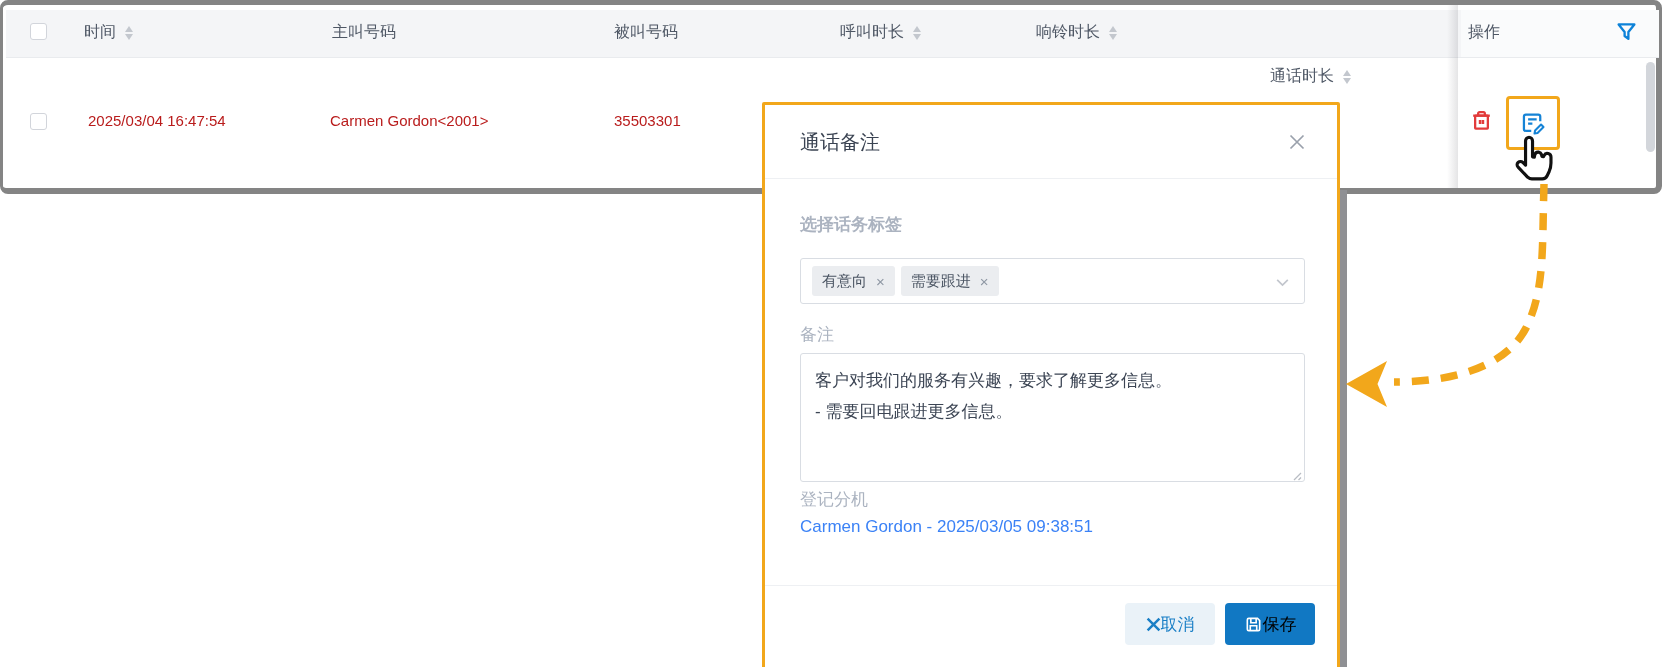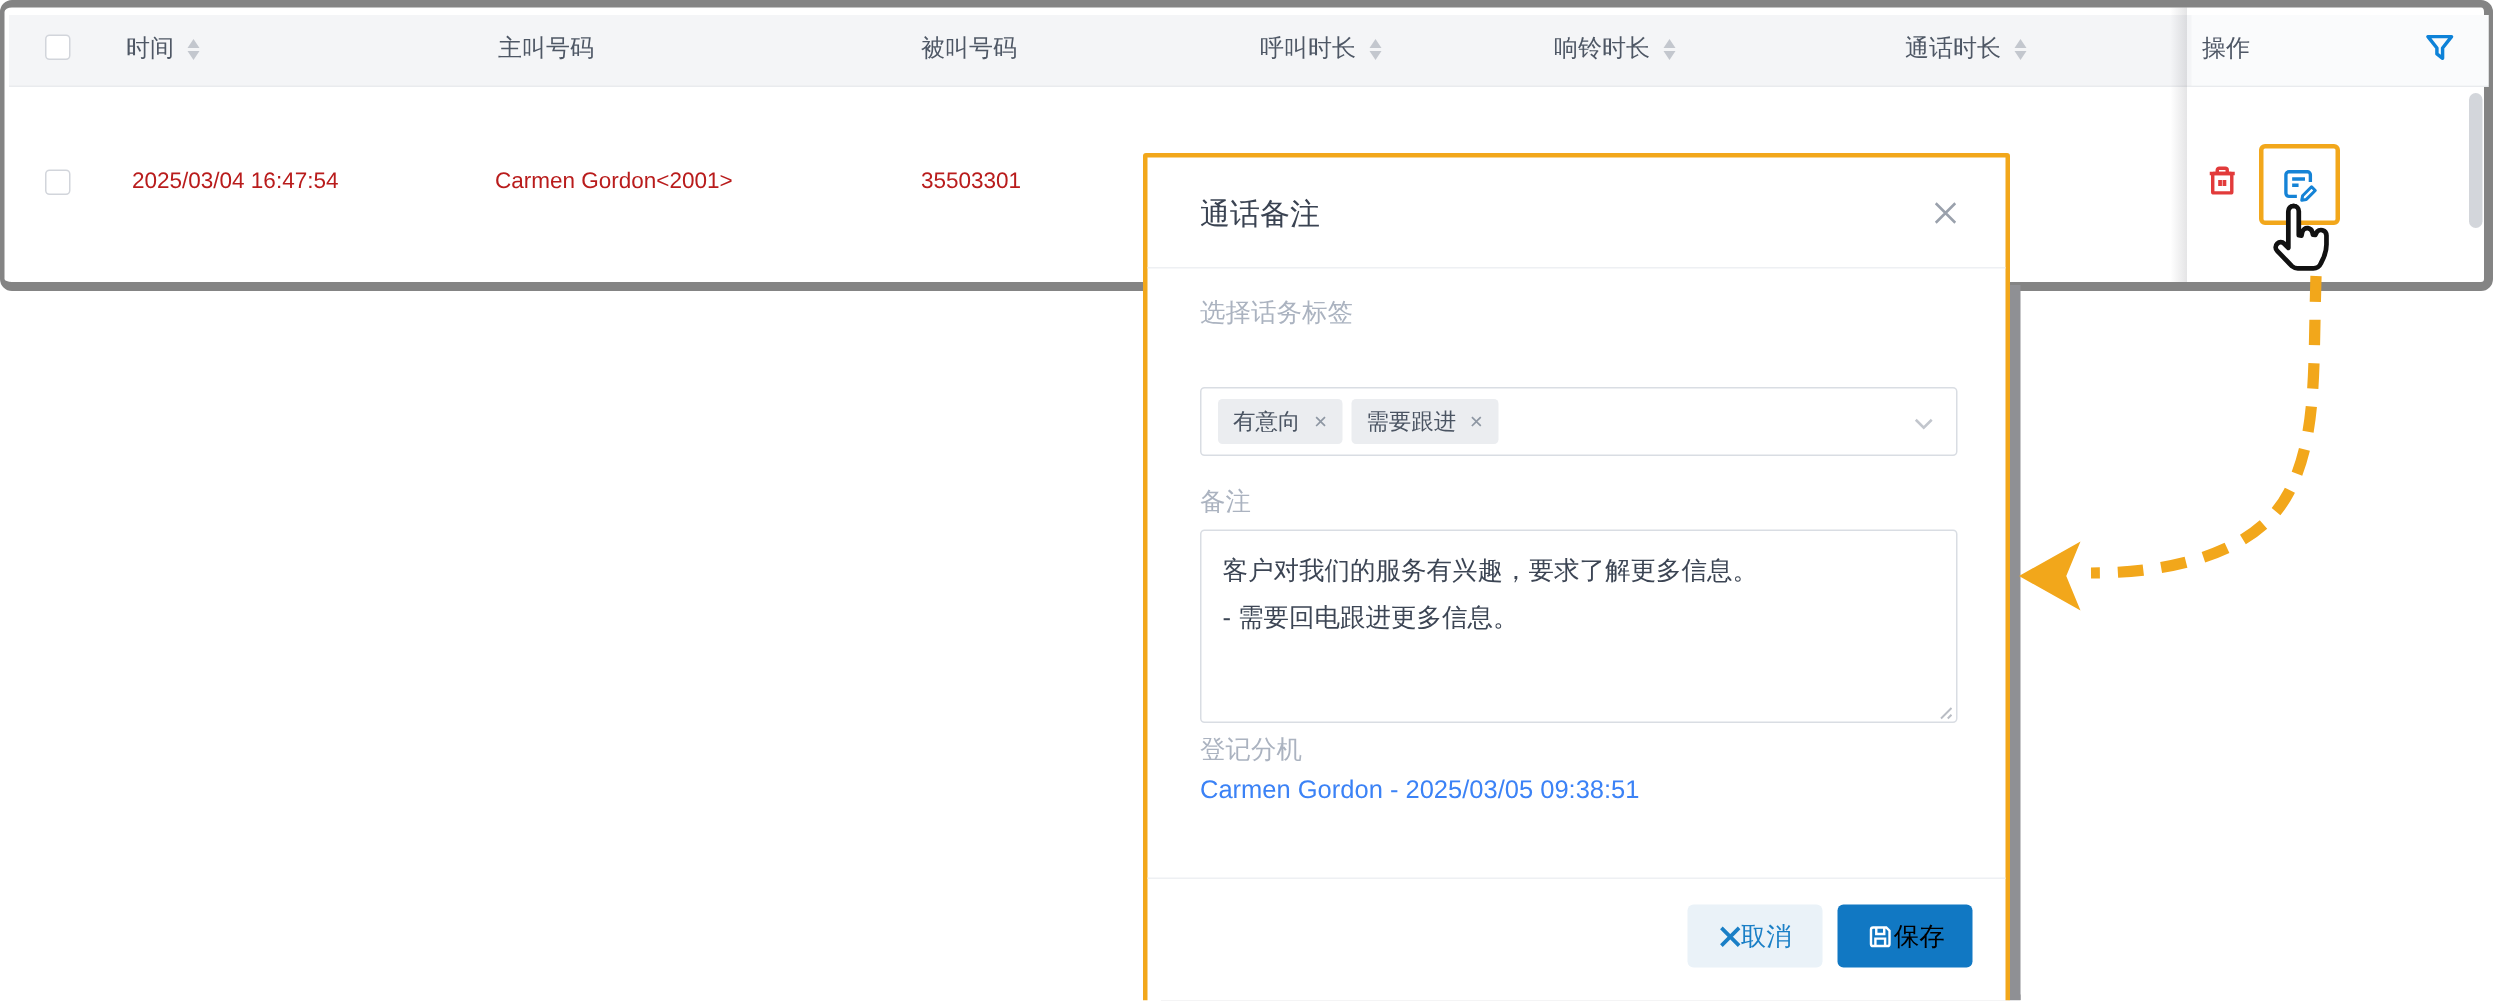--- a/index.html
+++ b/index.html
@@ -91,21 +91,21 @@
         <span class="tri-dn"></span>
       </span>
   </div>
   <div class="hcell" style="left:1036px;">
     <span>响铃时长</span>
     <span class="sortbox">
         <span class="tri-up"></span>
         <span class="tri-dn"></span>
       </span>
   </div>
-  <div class="hcell" style="left:1270px;">
+  <div class="hcell" style="left:1270px;margin-top:44px;">
     <span>通话时长</span>
     <span class="sortbox">
         <span class="tri-up"></span>
         <span class="tri-dn"></span>
       </span>
   </div>
   <div class="hcell" style="left:1468px;">
     <span>操作</span>
   </div>
 
@@ -147,21 +147,21 @@
 
   <div class="modal">
     <div class="modal-title">通话备注</div>
     <div class="modal-close">
       <svg width="22" height="22" viewBox="0 0 22 22">
         <path d="M4.5 4.5 L17.5 17.5 M17.5 4.5 L4.5 17.5" stroke="#9aa1ac" stroke-width="1.7" fill="none"></path>
       </svg>
     </div>
     <div class="mdivider" style="top:73px;"></div>
 
-    <div class="flabel" style="top:92px;">选择话务标签</div>
+    <div class="flabel" style="top:108px;font-weight:bold;">选择话务标签</div>
 
     <div class="tag-select">
       <span class="tag-chip">
         <span>有意向</span>
         <span class="tag-x">×</span>
       </span>
       <span class="tag-chip">
         <span>需要跟进</span>
         <span class="tag-x">×</span>
       </span>

